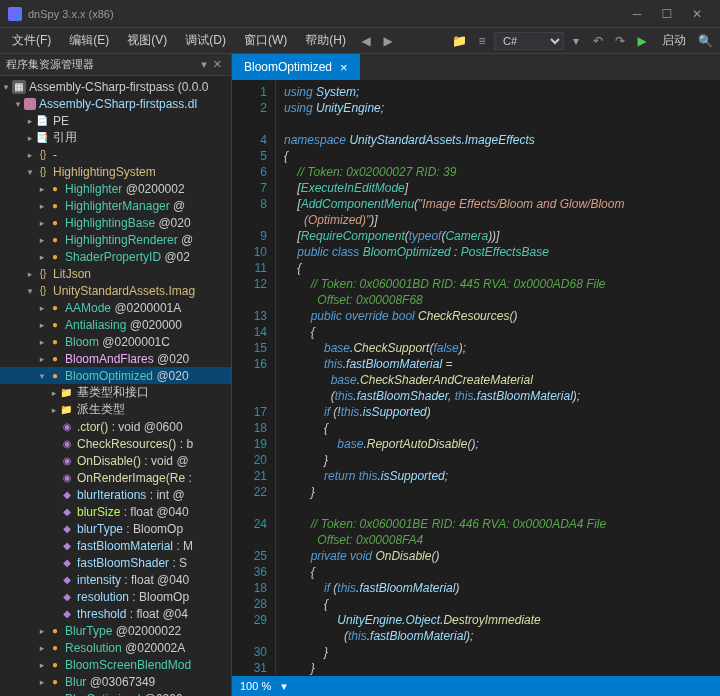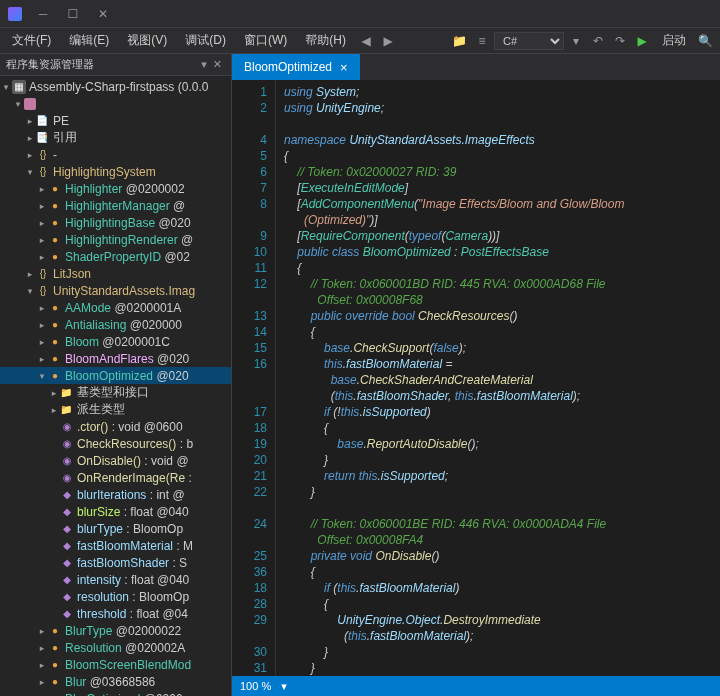--- a/index.html
+++ b/index.html
@@ -49,20 +49,21 @@
 .status { height: 20px; background: #007acc; display: flex; align-items: center; padding: 0 8px; color: #fff; font-size: 11px; gap: 10px; justify-content: flex-start; }
 ::-webkit-scrollbar { width: 12px; height: 12px; }
 ::-webkit-scrollbar-track { background: #1e1e1e; }
 ::-webkit-scrollbar-thumb { background: #424242; }
 </style>
 </head>
 <body>
 
 <div class="titlebar">
   <div class="logo"></div>
+  <div class="title">dnSpy 3.x.x (x86)</div>
   <div class="winbtn">─</div>
   <div class="winbtn">☐</div>
   <div class="winbtn">✕</div>
 </div>
 
 <div class="menubar">
   <div class="menu">文件(F)</div>
   <div class="menu">编辑(E)</div>
   <div class="menu">视图(V)</div>
   <div class="menu">调试(D)</div>
@@ -91,20 +92,21 @@
     </div>
     <div class="tree" id="tree">
         <div class="node" style="padding-left: 0px;">
           <span class="tw">▾</span>
           <span class="ic asm">▦</span>
           <span class="lbl">Assembly-CSharp-firstpass (0.0.0</span>
         </div>
         <div class="node" style="padding-left: 12px;">
           <span class="tw">▾</span>
           <span class="ic mod"></span>
+          <span class="lbl"><span style="color:#9cdcfe">Assembly-CSharp-firstpass.dl</span></span>
         </div>
         <div class="node" style="padding-left: 24px;">
           <span class="tw">▸</span>
           <span class="ic ">📄</span>
           <span class="lbl">PE</span>
         </div>
         <div class="node" style="padding-left: 24px;">
           <span class="tw">▸</span>
           <span class="ic ">📑</span>
           <span class="lbl">引用</span>
@@ -260,21 +262,21 @@
           <span class="lbl"><span style="color:#4ec9b0">Resolution</span> <span class="dim">@020002A</span></span>
         </div>
         <div class="node" style="padding-left: 36px;">
           <span class="tw">▸</span>
           <span class="ic cls">●</span>
           <span class="lbl"><span style="color:#4ec9b0">BloomScreenBlendMod</span> <span class="dim"></span></span>
         </div>
         <div class="node" style="padding-left: 36px;">
           <span class="tw">▸</span>
           <span class="ic cls">●</span>
-          <span class="lbl"><span style="color:#4ec9b0">Blur</span> <span class="dim">@03668586</span></span>
+          <span class="lbl"><span style="color:#4ec9b0">Blur</span> <span class="dim">@03067349</span></span>
         </div>
         <div class="node" style="padding-left: 36px;">
           <span class="tw">▸</span>
           <span class="ic cls">●</span>
           <span class="lbl"><span style="color:#4ec9b0">BlurOptimized</span> <span class="dim">@0200</span></span>
         </div>
       </div>
   </div>
 
   <div class="editor">

